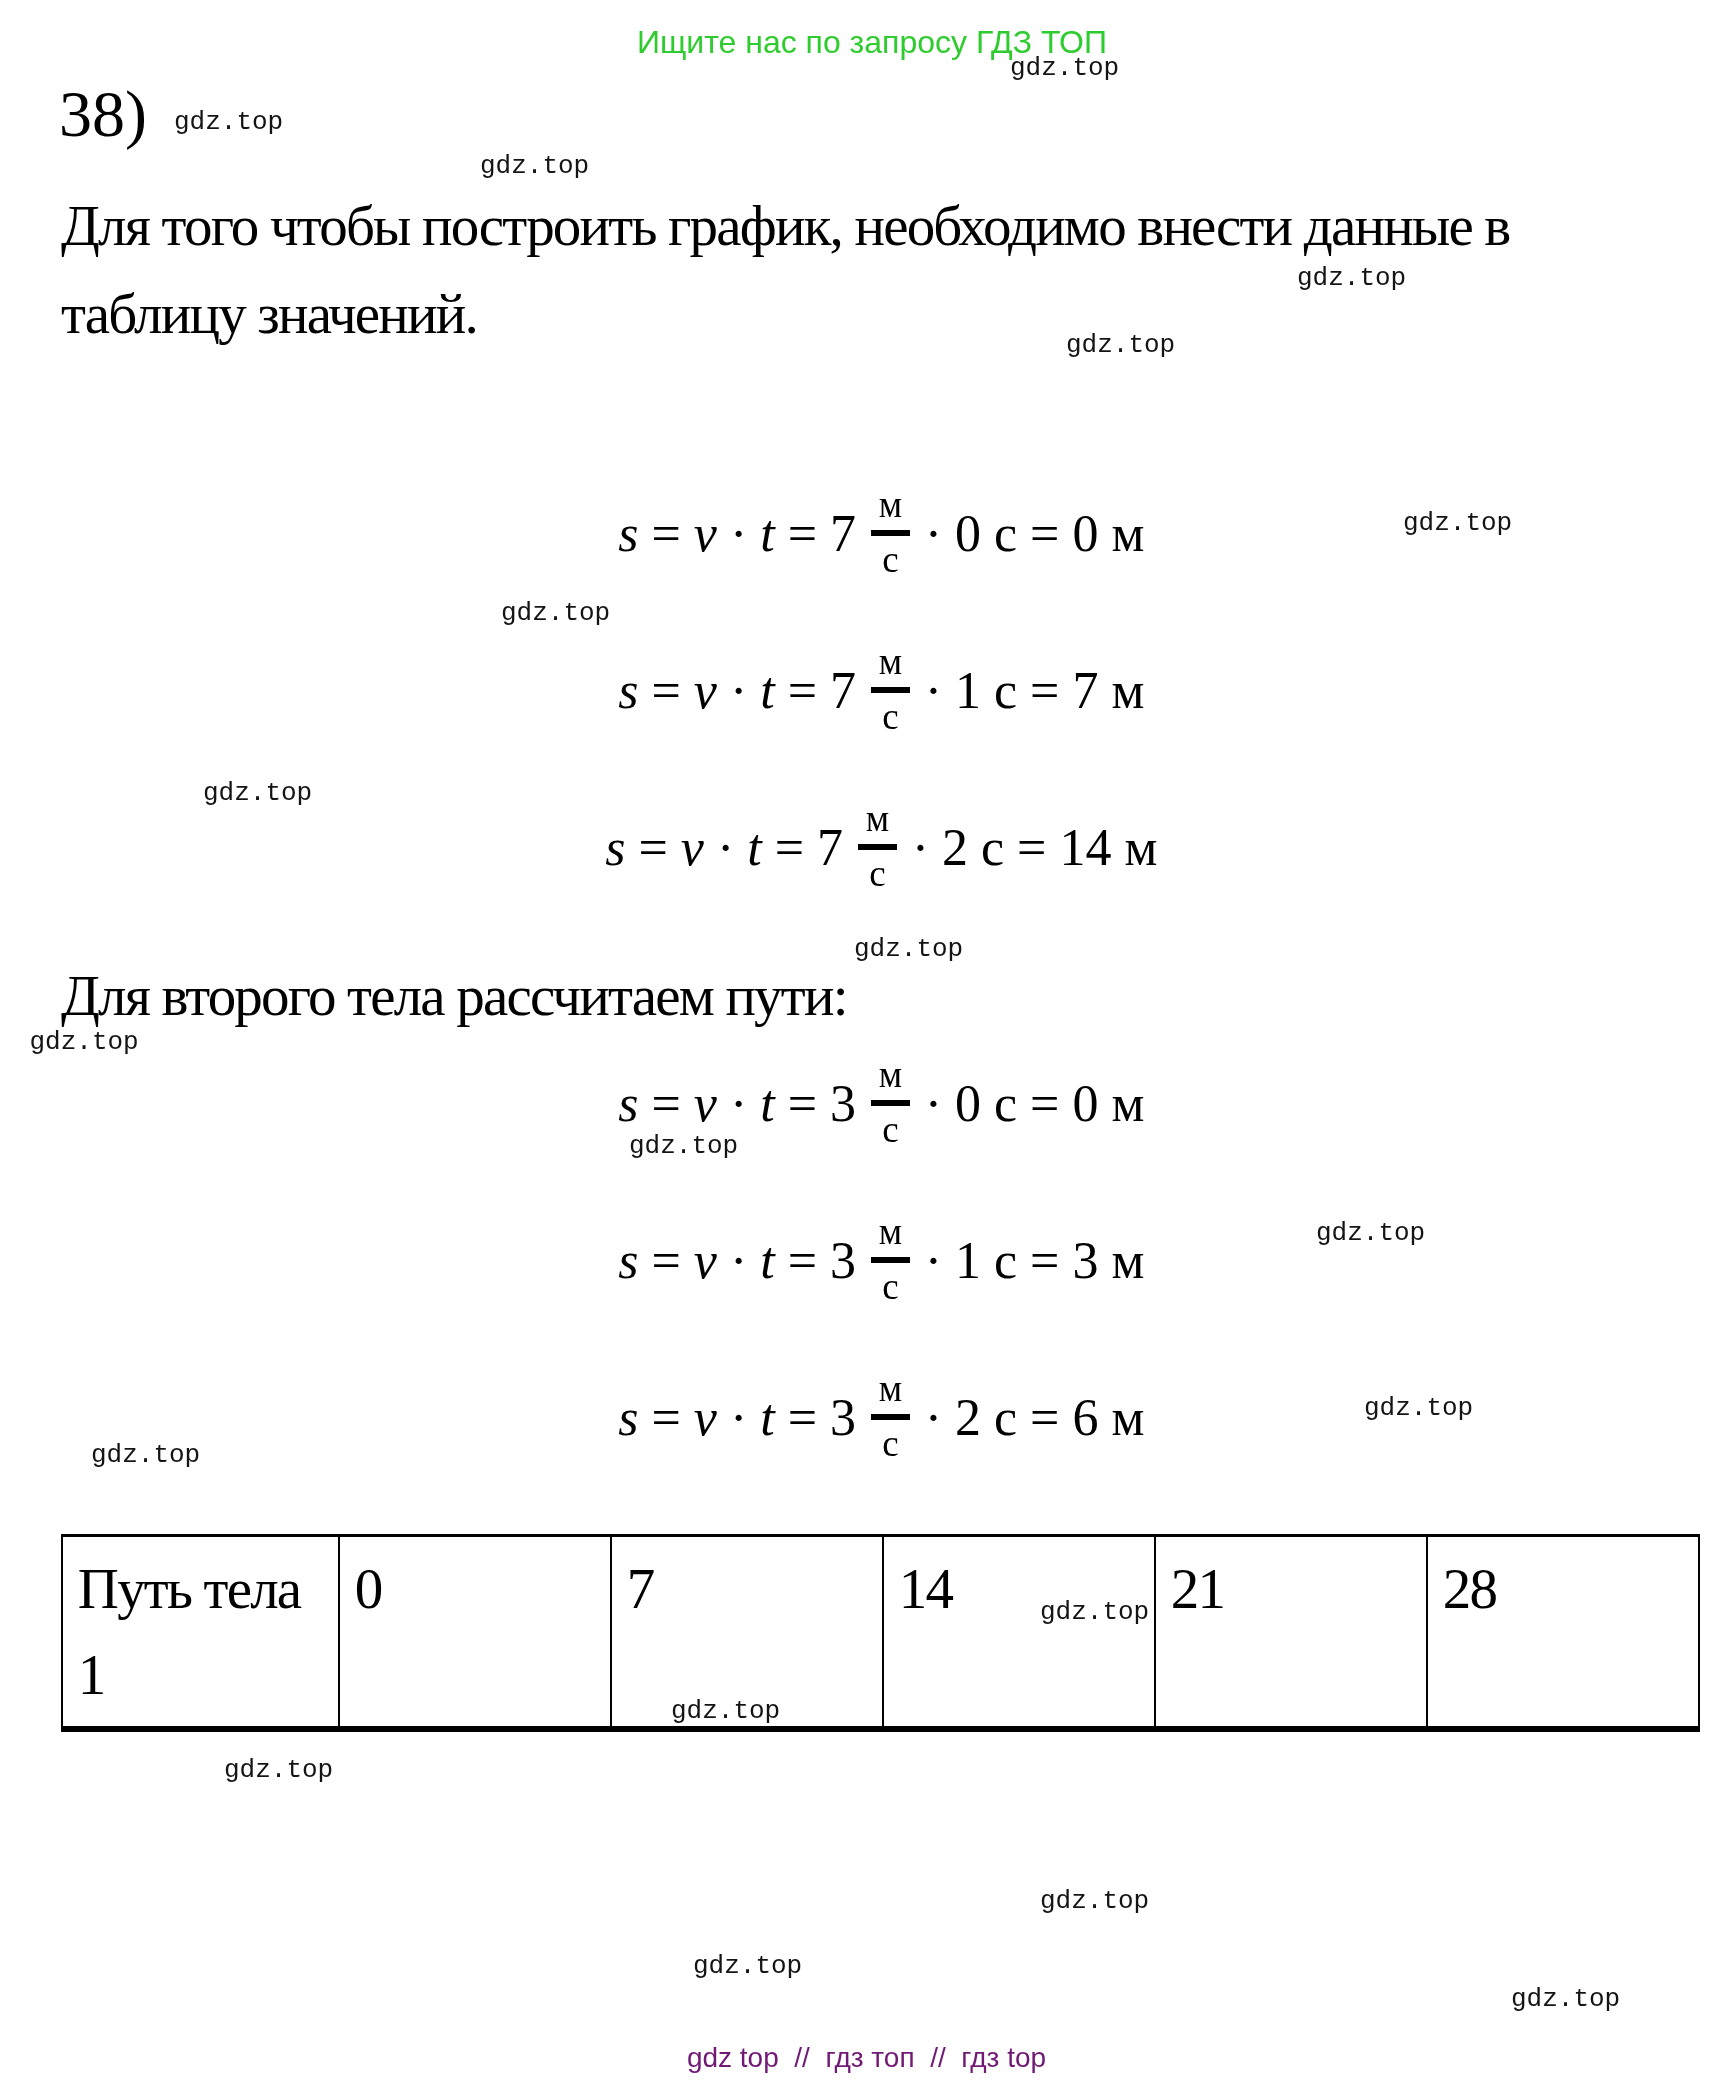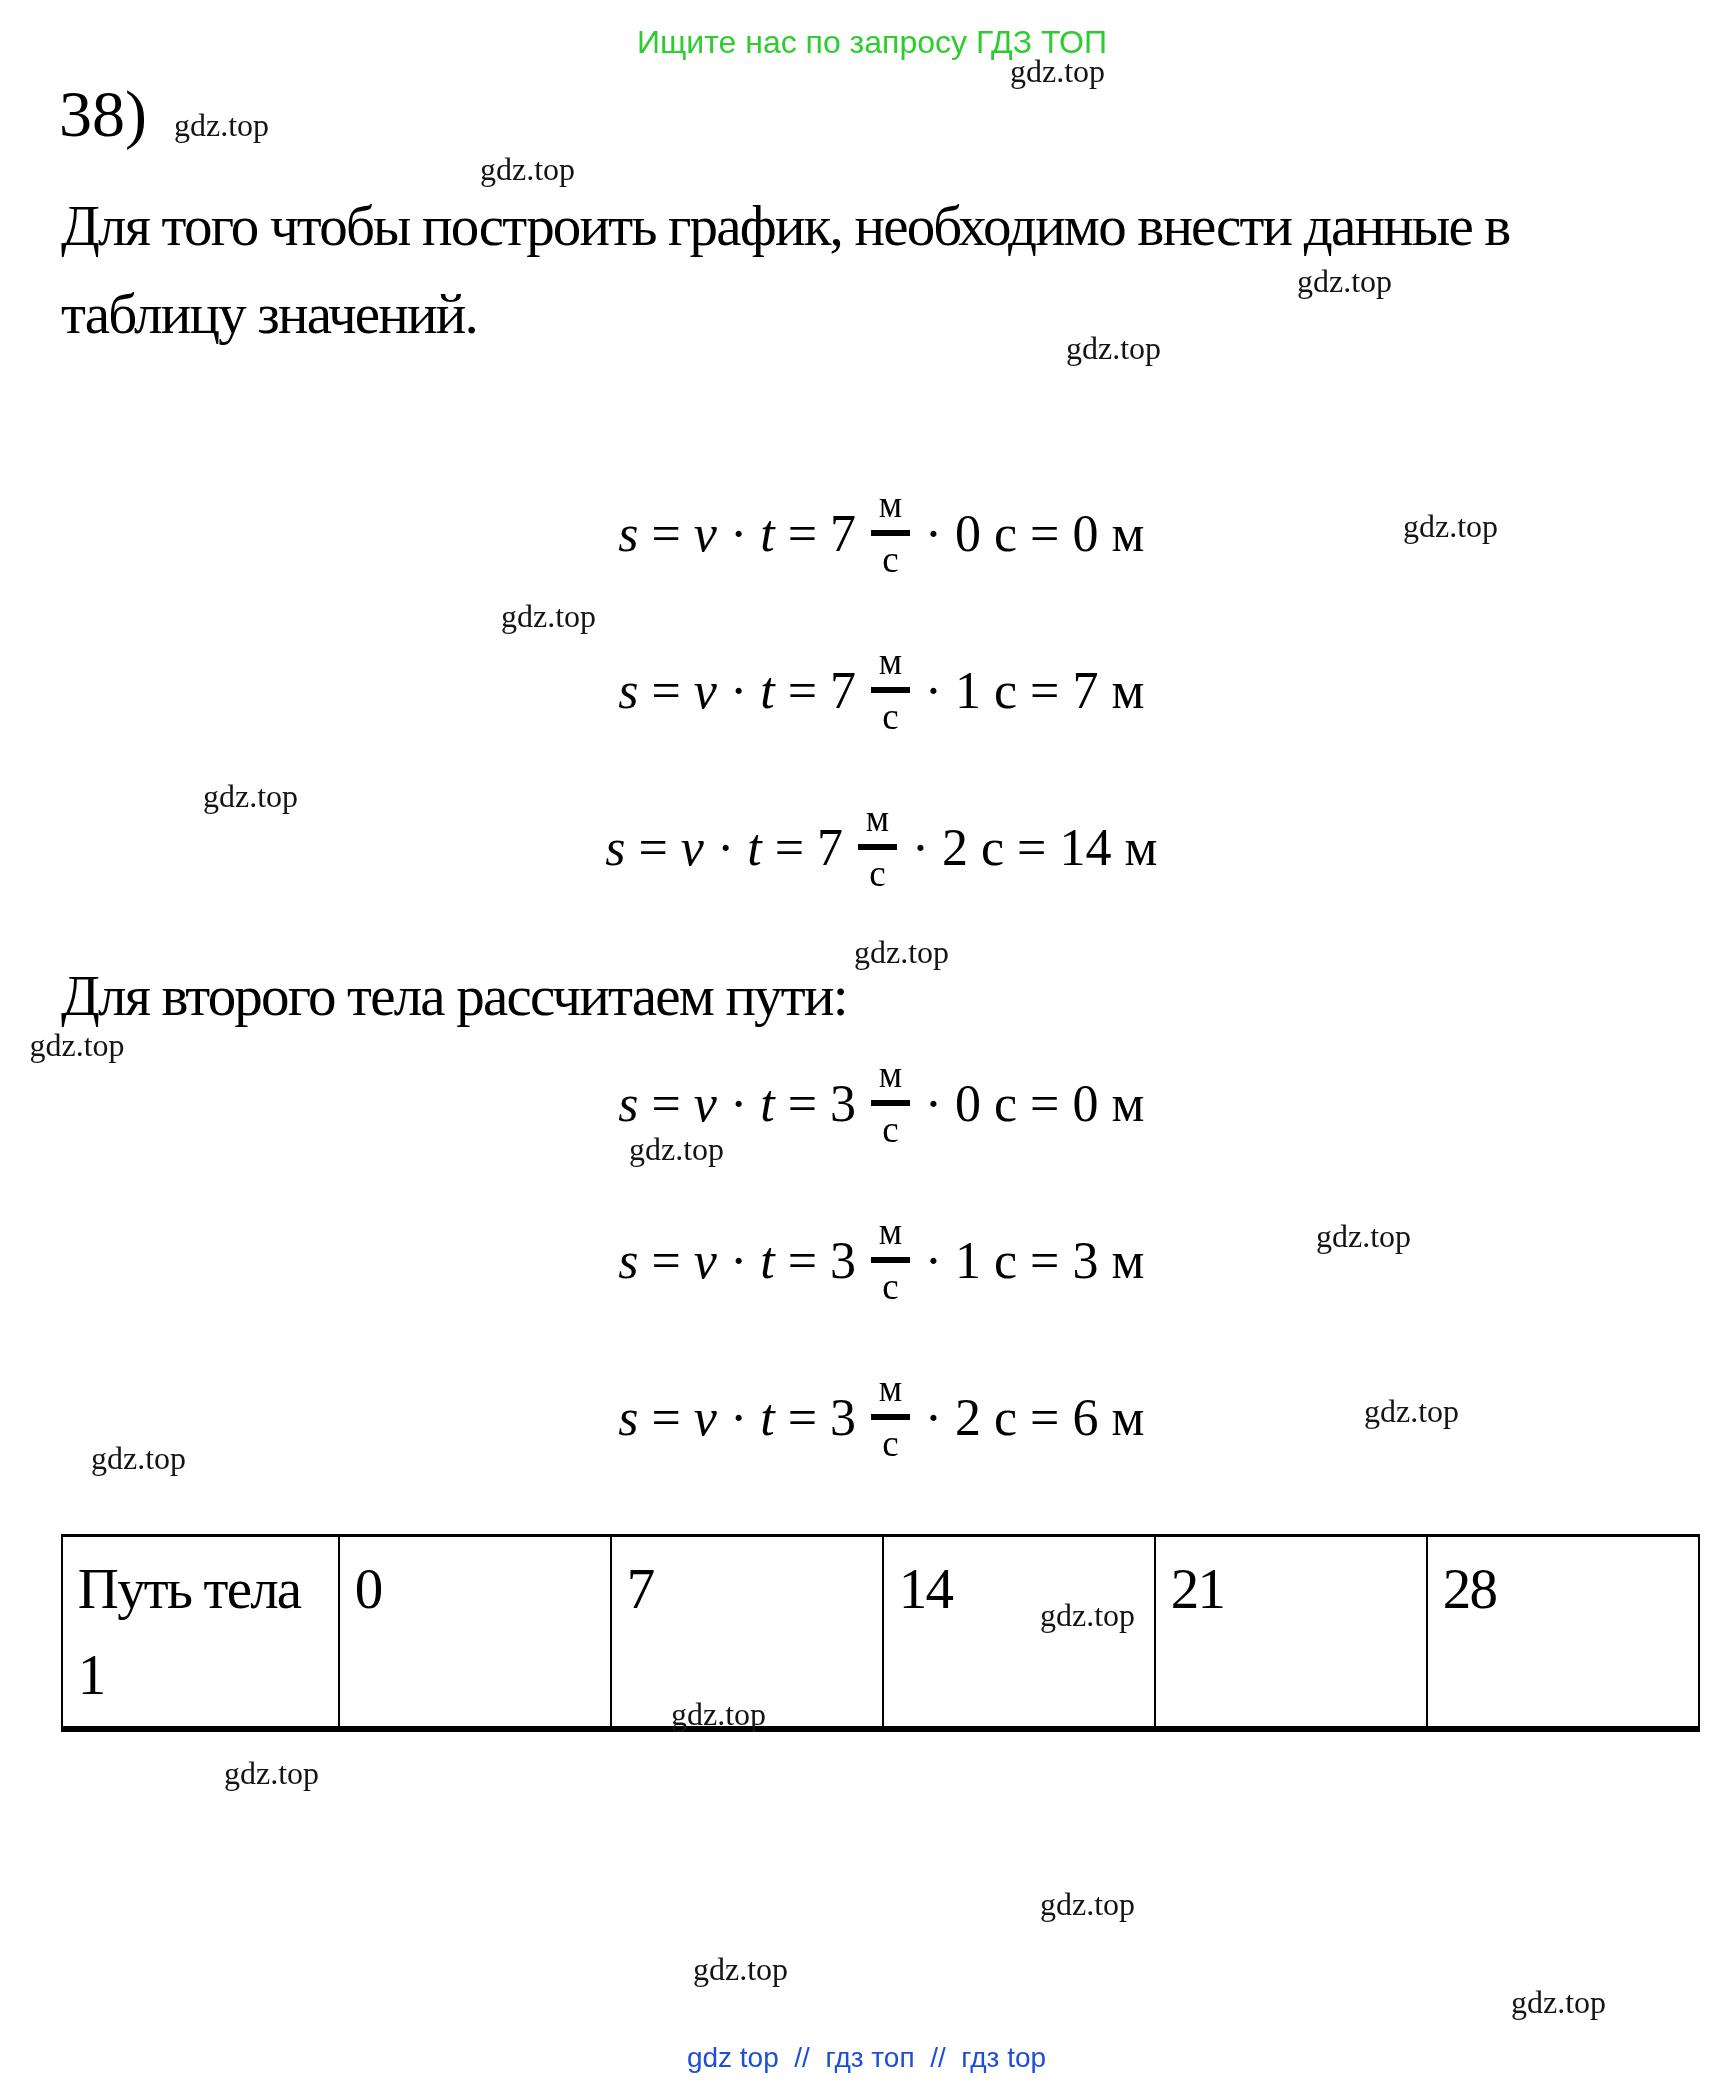--- a/index.html
+++ b/index.html
@@ -18,22 +18,22 @@
     top: 24px;
     left: 50%;
     transform: translateX(-50%);
     margin-left: 5.5px;
     font-family: "Liberation Sans", sans-serif;
     font-size: 32px;
     white-space: nowrap;
   }
   .wm {
     position: absolute;
-    font-family: Liberation Serif, serif;
-    font-size: 32px;
+    font-family: Liberation Mono, monospace;
+    font-size: 26px;
     color: #141414;
     white-space: nowrap;
     line-height: 1;
   }
   .num38 {
     position: absolute;
     left: 59px;
     top: 78px;
     font-size: 66px;
     line-height: 1.1;
@@ -252,21 +252,21 @@
           <td>Путь тела 1</td>
           <td>0</td>
           <td>7</td>
           <td>14</td>
           <td>21</td>
           <td>28</td>
         </tr>
       </tbody>
   </table>
 
-  <div class="footer" style="color: #1d4ed8;">gdz top  //  гдз топ  //  гдз top</div>
+  <div class="footer" style="color: #701a75;">gdz top  //  гдз топ  //  гдз top</div>
 
 <span class="wm" style="left: 1010px; top: 55px; color: rgb(20, 20, 20);">gdz.top</span>
     <span class="wm" style="left: 174px; top: 109px; color: rgb(20, 20, 20);">gdz.top</span>
     <span class="wm" style="left: 480px; top: 153px; color: rgb(20, 20, 20);">gdz.top</span>
     <span class="wm" style="left: 1297px; top: 265px; color: rgb(20, 20, 20);">gdz.top</span>
     <span class="wm" style="left: 1066px; top: 332px; color: rgb(20, 20, 20);">gdz.top</span>
     <span class="wm" style="left: 1403px; top: 510px; color: rgb(20, 20, 20);">gdz.top</span>
     <span class="wm" style="left: 501px; top: 600px; color: rgb(20, 20, 20);">gdz.top</span>
     <span class="wm" style="left: 203px; top: 780px; color: rgb(20, 20, 20);">gdz.top</span>
     <span class="wm" style="left: 854px; top: 936px; color: rgb(20, 20, 20);">gdz.top</span>

